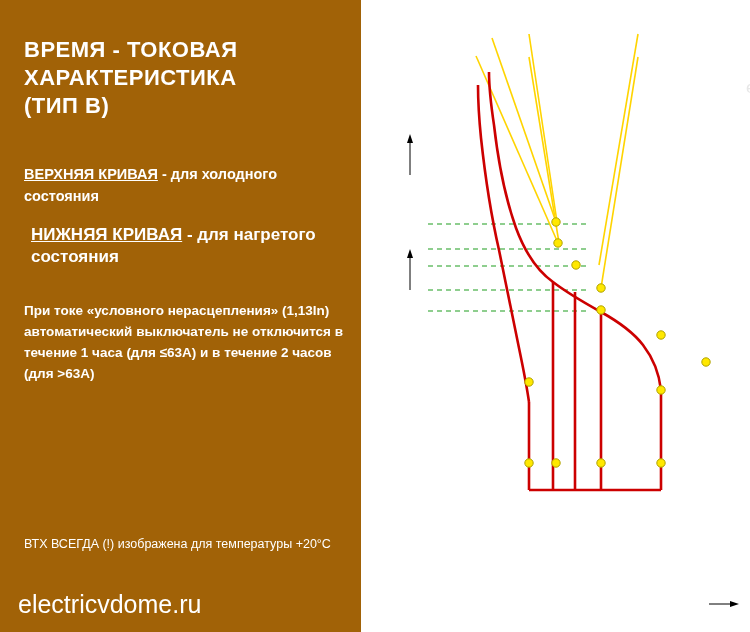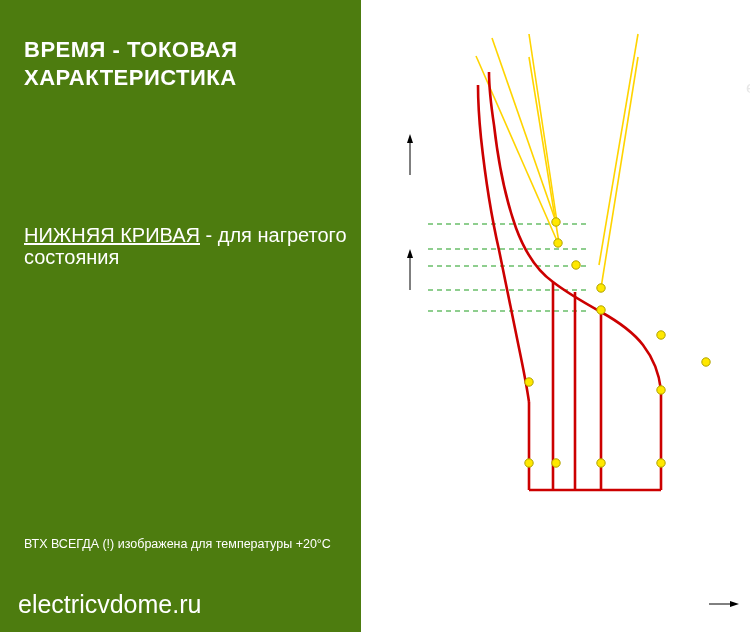--- a/index.html
+++ b/index.html
@@ -7,37 +7,37 @@
     width:750px;height:632px;
     font-family:"Liberation Sans", sans-serif;
     background:#ffffff;
     overflow:hidden;
   }
   #root{position:relative;width:750px;height:632px;}
 
   
   .left-panel{
     position:absolute;left:0;top:0;width:361px;height:632px;
-    background:#4d7c0f;
+    background:#a16207;
     color:#ffffff;
     box-sizing:border-box;
   }
   .lp-title{
     position:absolute;left:24px;top:36px;width:320px;
     font-size:22px;font-weight:bold;line-height:28px;
     letter-spacing:0.5px;
   }
   .lp-title .ln{display:block;}
   .lp-sub1{
     position:absolute;left:24px;top:163px;width:325px;
     font-size:14.5px;line-height:22px;font-weight:bold;
   }
   .lp-sub2{
-    position:absolute;left:24px;top:224px;width:325px;
-    font-size:20px;line-height:22px;font-weight:normal;
+    position:absolute;left:31px;top:224px;width:325px;
+    font-size:17px;line-height:22px;font-weight:bold;
   }
   .underline{text-decoration:underline;}
   .lp-p1{
     position:absolute;left:24px;top:300px;width:320px;
     font-size:13.5px;line-height:21px;font-weight:bold;
   }
   .lp-p2{
     position:absolute;left:24px;top:412px;width:325px;
     font-size:13.5px;line-height:21px;font-weight:bold;
   }
@@ -66,27 +66,32 @@
 </style>
 </head>
 <body>
 
 <div id="root">
 
   <div class="left-panel">
     <div class="lp-title">
       <span class="ln">ВРЕМЯ - ТОКОВАЯ</span>
       <span class="ln">ХАРАКТЕРИСТИКА</span>
+      <span class="ln">(ТИП B)</span>
     </div>
 
+    <div class="lp-sub1">
+      <span class="underline">ВЕРХНЯЯ КРИВАЯ</span><span> - для холодного состояния</span>
+    </div>
 
     <div class="lp-sub2">
       <span class="underline">НИЖНЯЯ КРИВАЯ</span><span> - для нагретого состояния</span>
     </div>
 
+    <div class="lp-p1">При токе «условного нерасцепления» (1,13In) автоматический выключатель не отключится в течение 1 часа (для ≤63А) и в течение 2 часов (для &gt;63А)</div>
     <div class="lp-note">ВТХ ВСЕГДА (!) изображена для температуры +20°С</div>
     <div class="lp-foot">electricvdome.ru</div>
   </div>
 
   <div class="chart-area">
 
     <div class="wm wm-a">electricvdome.ru</div>
 
     <svg class="overlay" viewBox="0 0 389 632">
 

